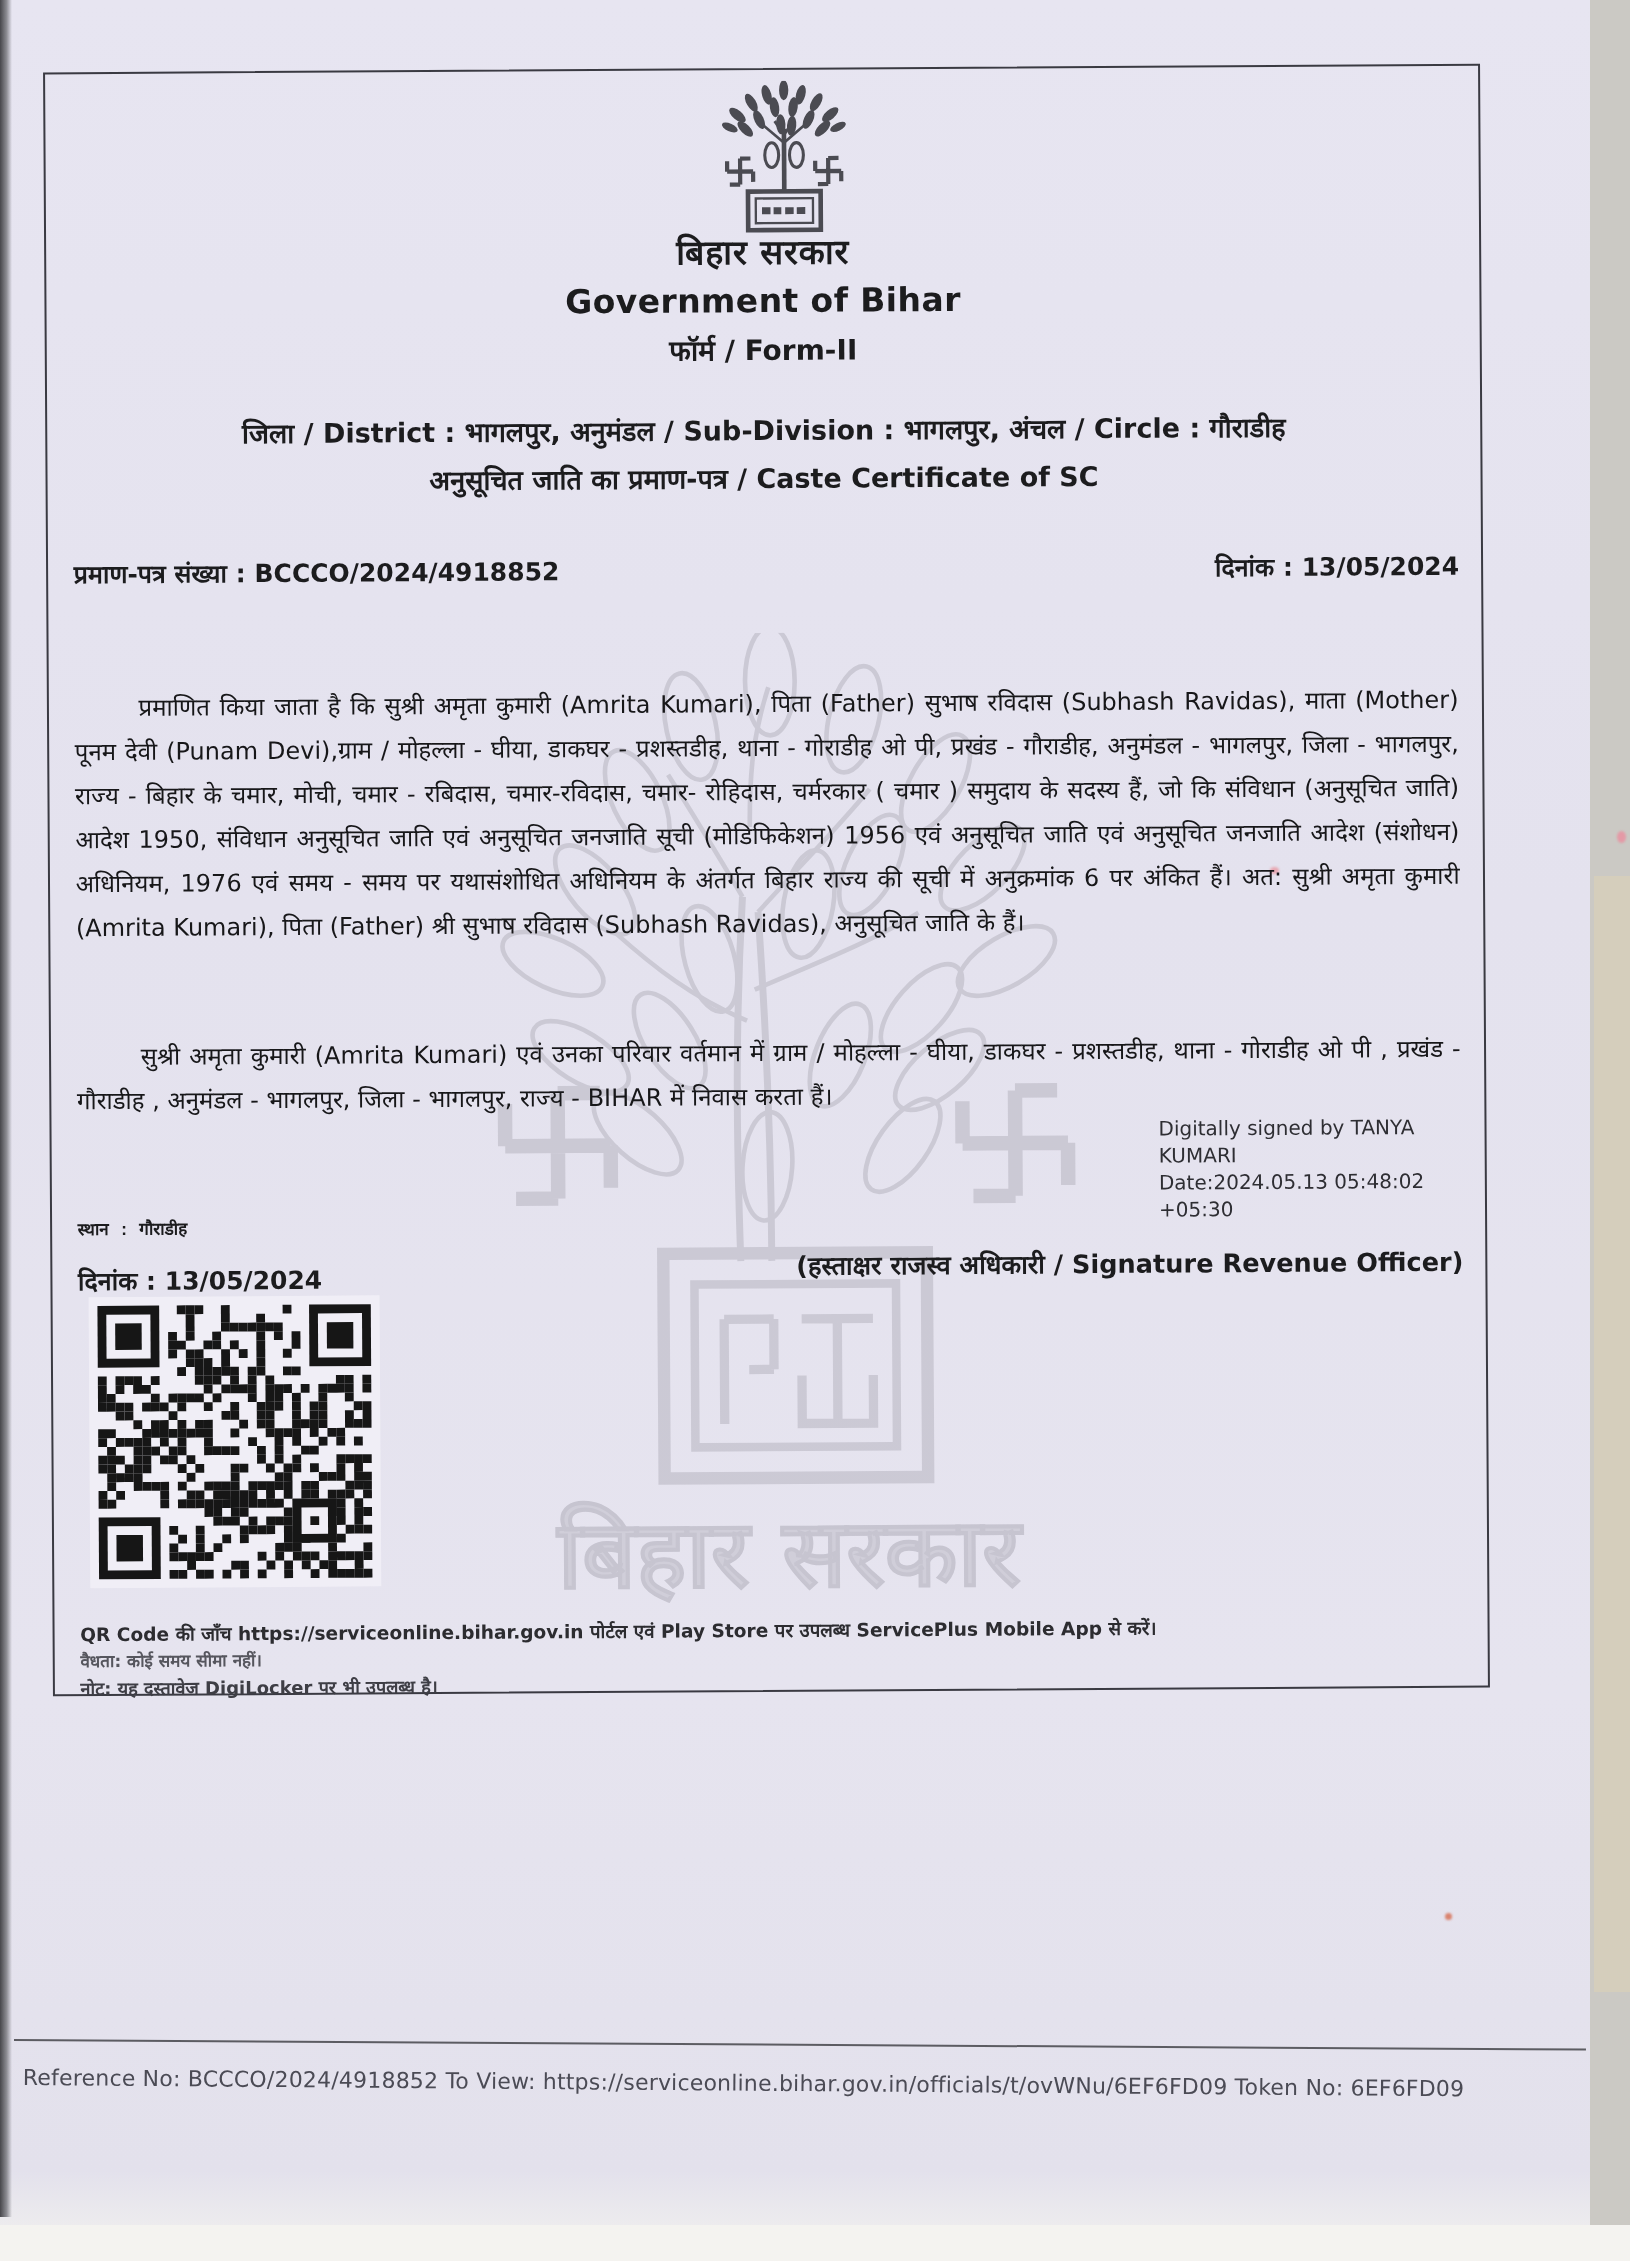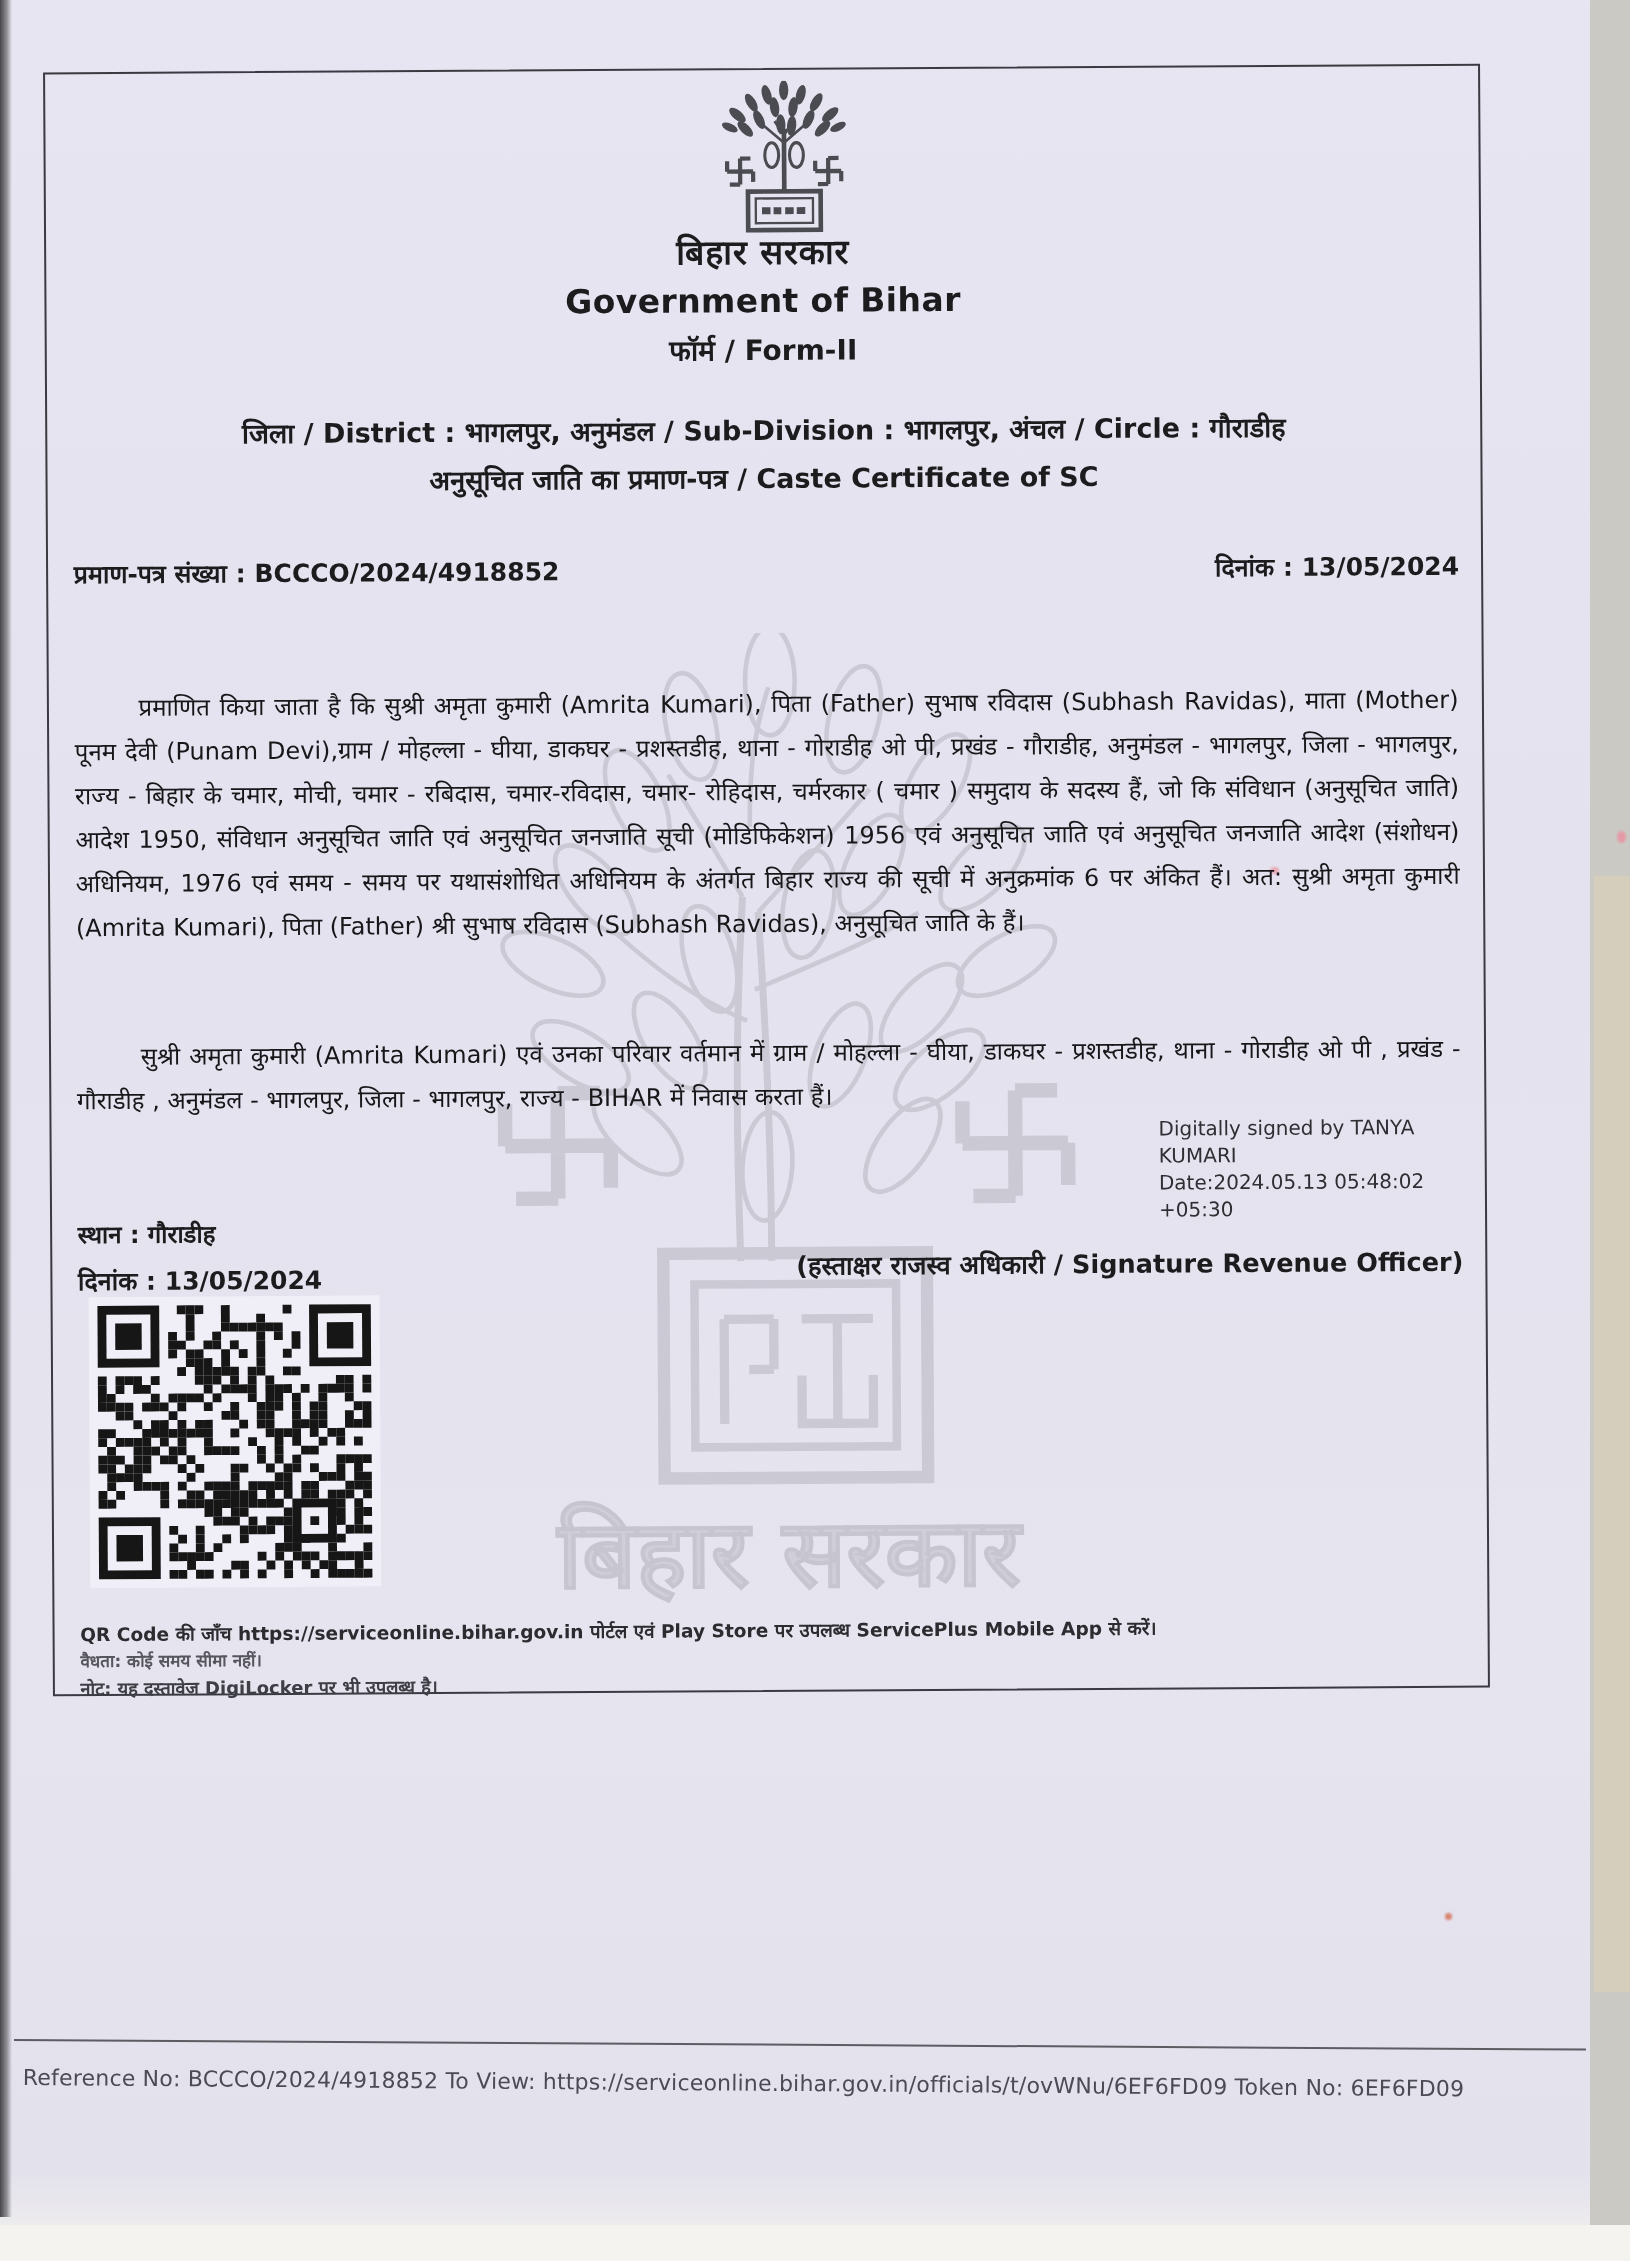--- a/index.html
+++ b/index.html
@@ -40,21 +40,21 @@
   .cert-title{top:389px;font-size:27px;font-weight:700;}
 
   .meta-left{left:25.6px;top:482px;font-size:25px;font-weight:700;}
   .meta-right{right:22px;top:482px;font-size:25px;font-weight:700;}
 
   .para{left:25.6px;width:1384px;font-size:24px;line-height:44px;text-align:justify;color:#171719;}
   .para1{top:612px;text-indent:64px;}
   .para2{top:961px;text-indent:64px;}
 
   .digital{left:1107px;top:1048px;font-size:20px;line-height:27px;color:#2e2e33;}
-  .place{left:25.6px;top:1143px;font-size:24px;font-weight:700;}
+  .place{left:25.6px;top:1143px;font-size:17px;font-weight:700;font-family:Liberation Mono, monospace;}
   .date2{left:25.6px;top:1189px;font-size:25px;font-weight:700;}
   .officer{right:22px;top:1178px;font-size:25.6px;font-weight:700;}
 
   .qr-box{left:36px;top:1223px;width:291px;height:291px;background:#edebf3;}
   .qr-box svg{display:block;width:291px;height:291px;}
 
   .qr-line1{left:25.6px;top:1547px;font-size:18.6px;font-weight:700;color:#2c2c30;}
   .qr-line2{left:25.6px;top:1575px;font-size:17px;font-weight:700;color:#56565e;}
   .qr-line3{left:25.6px;top:1602px;font-size:18px;font-weight:700;color:#3e3e45;}
 

